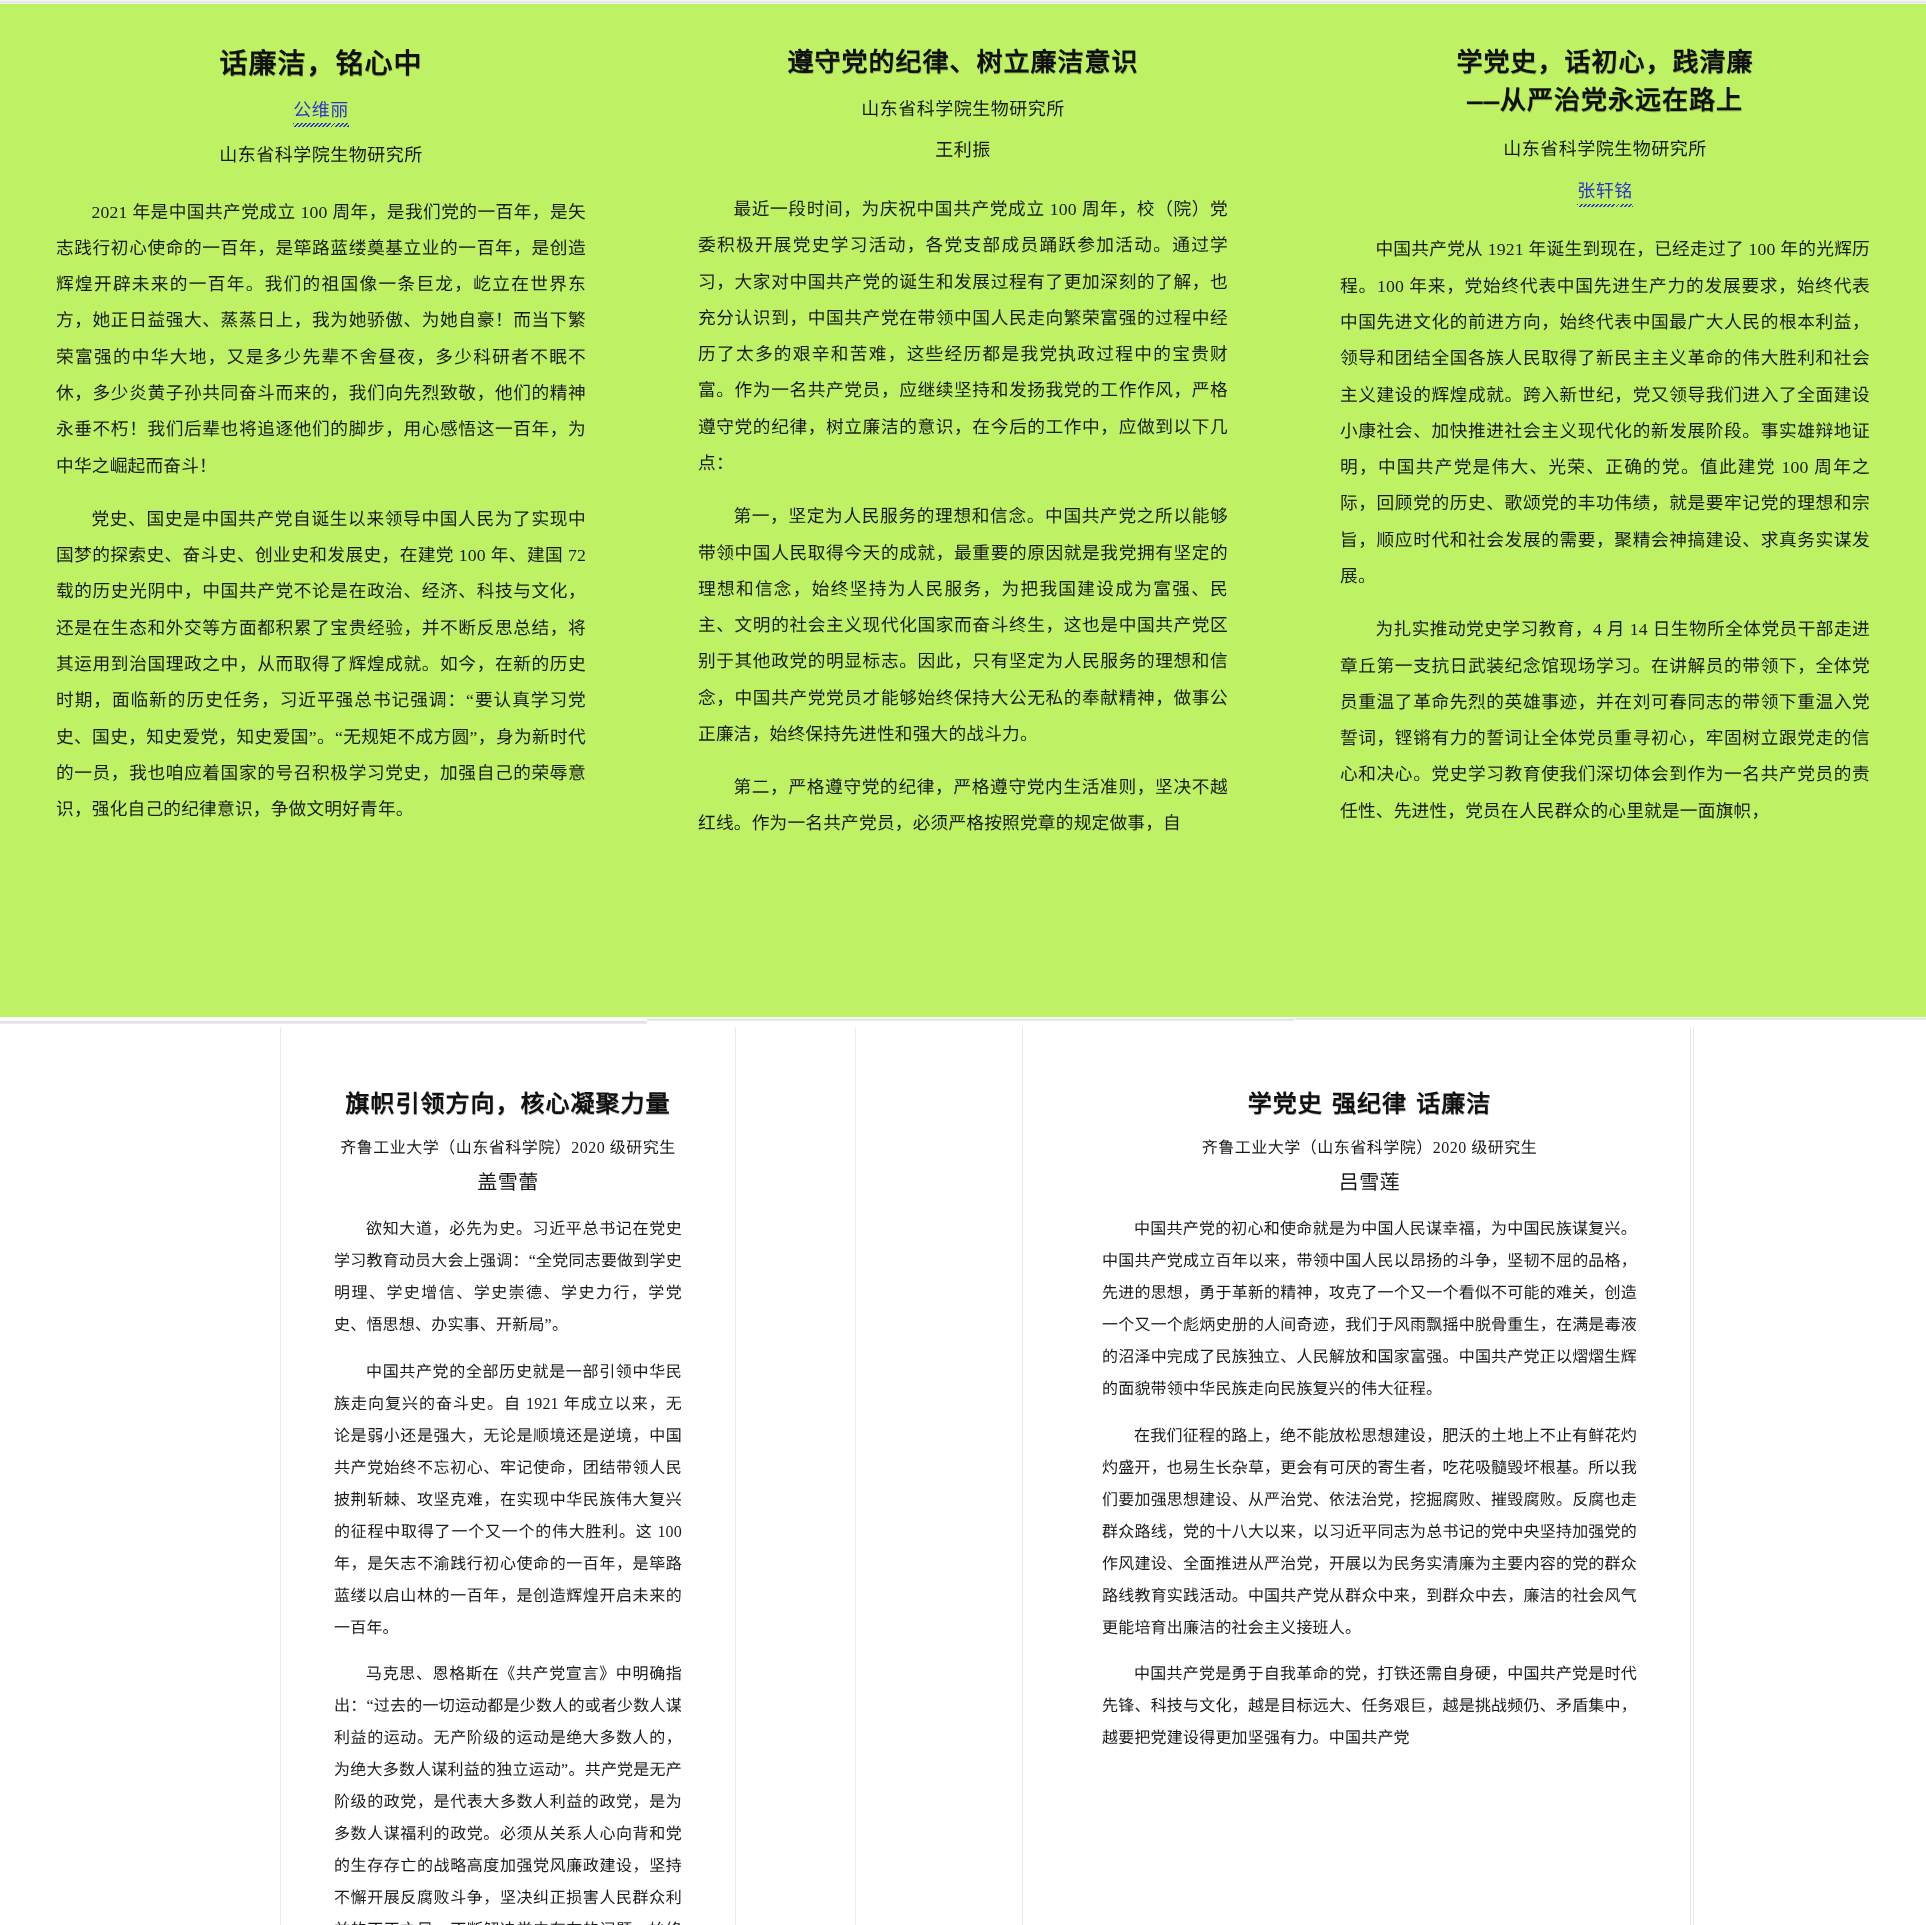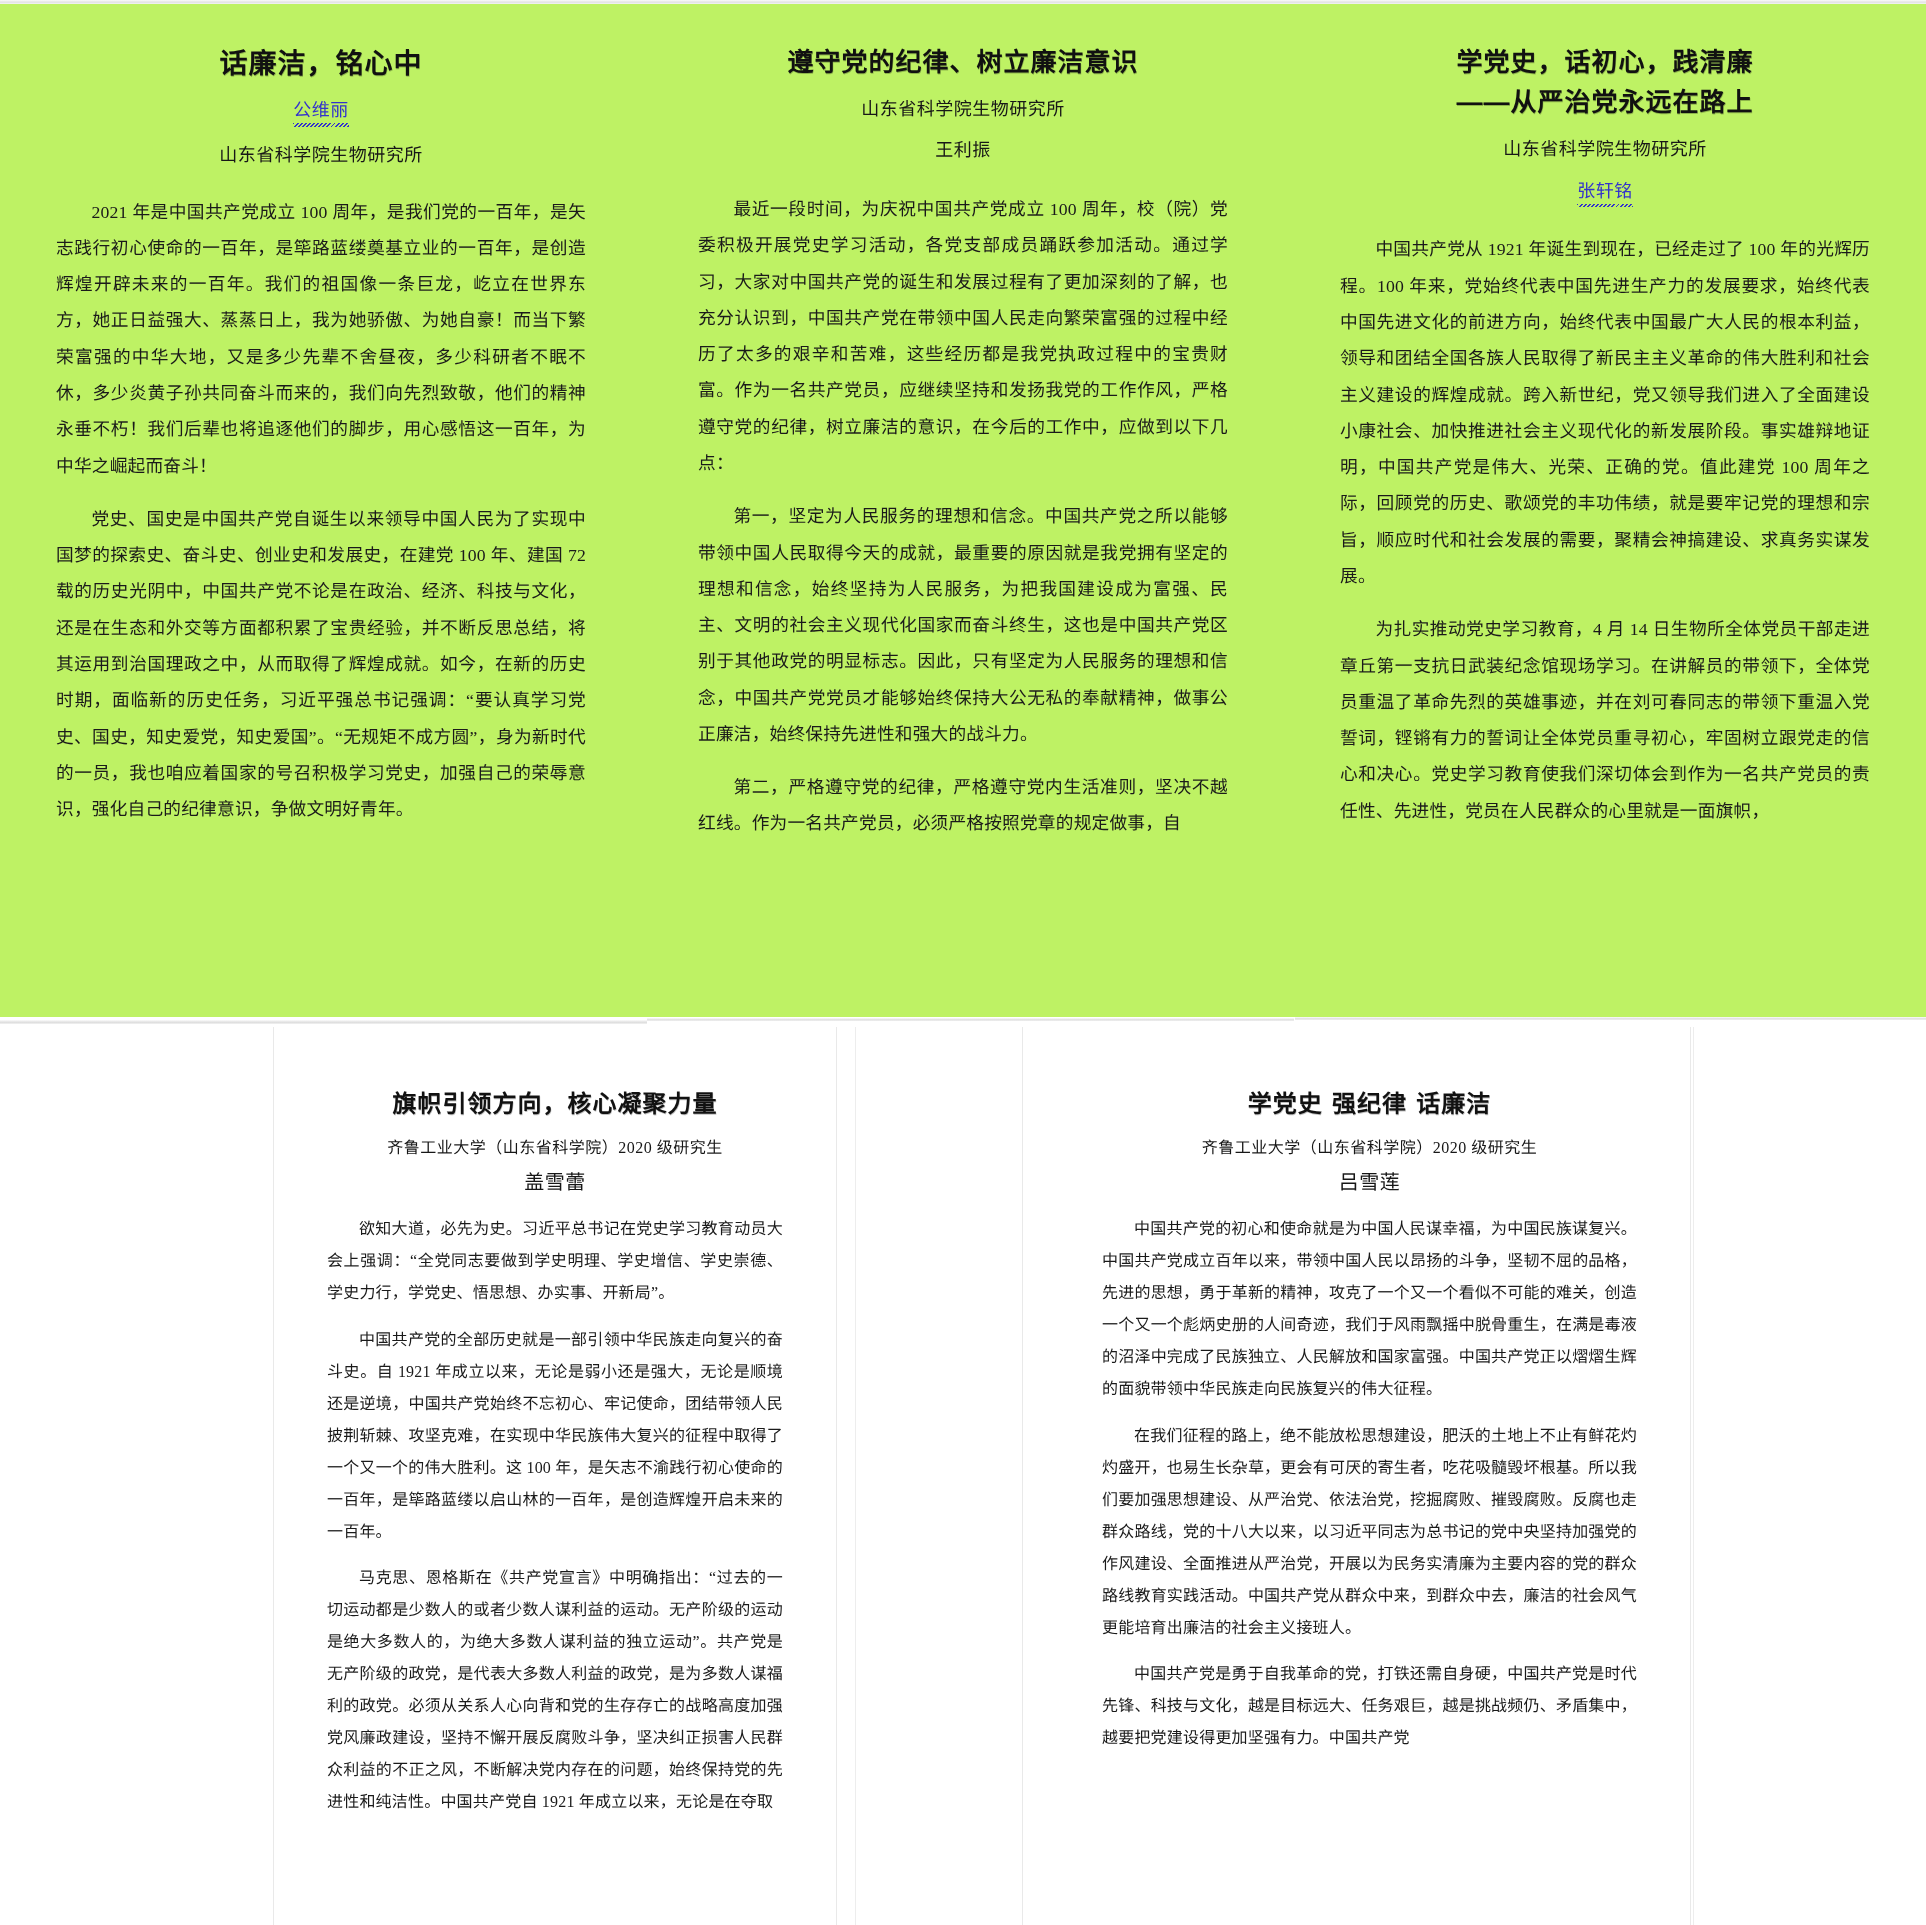--- a/index.html
+++ b/index.html
@@ -78,21 +78,21 @@
   .bpage {
     position: absolute;
     top: 0;
     height: 898px;
     background: #ffffff;
     border-left: 1px solid #e9e9e9;
     border-right: 1px solid #e9e9e9;
     box-sizing: border-box;
     overflow: hidden;
   }
-  .bpage-left  { left: 273px;  width: 564px; }
+  .bpage-left  { left: 280px;  width: 456px; }
   .bpage-right { left: 1022px; width: 669px; padding-left: 26px; }
   .bpage-rule-far-left {
     position: absolute;
     left: 855px;
     top: 0;
     width: 1px;
     height: 898px;
     background: #ededed;
   }
   .bpage-rule-far-right {
@@ -116,21 +116,21 @@
     font-size: 28px;
     line-height: 1.3;
     color: #111111;
     letter-spacing: 1px;
     margin: 0 0 6.7px 0;
     text-shadow: 0.5px 0.5px 0 rgba(0,0,0,0.25);
   }
   .doc-title.smaller { font-size: 26px; }
   .doc-subtitle {
     text-align: center;
-    font-family: Liberation Sans, sans-serif;
+    font-family: Liberation Mono, monospace;
     font-weight: 700;
     font-size: 26px;
     line-height: 1.3;
     color: #111111;
     letter-spacing: 1px;
     margin: 0 0 9.6px 0;
     text-shadow: 0.5px 0.5px 0 rgba(0,0,0,0.25);
   }
   .doc-affil {
     text-align: center;

